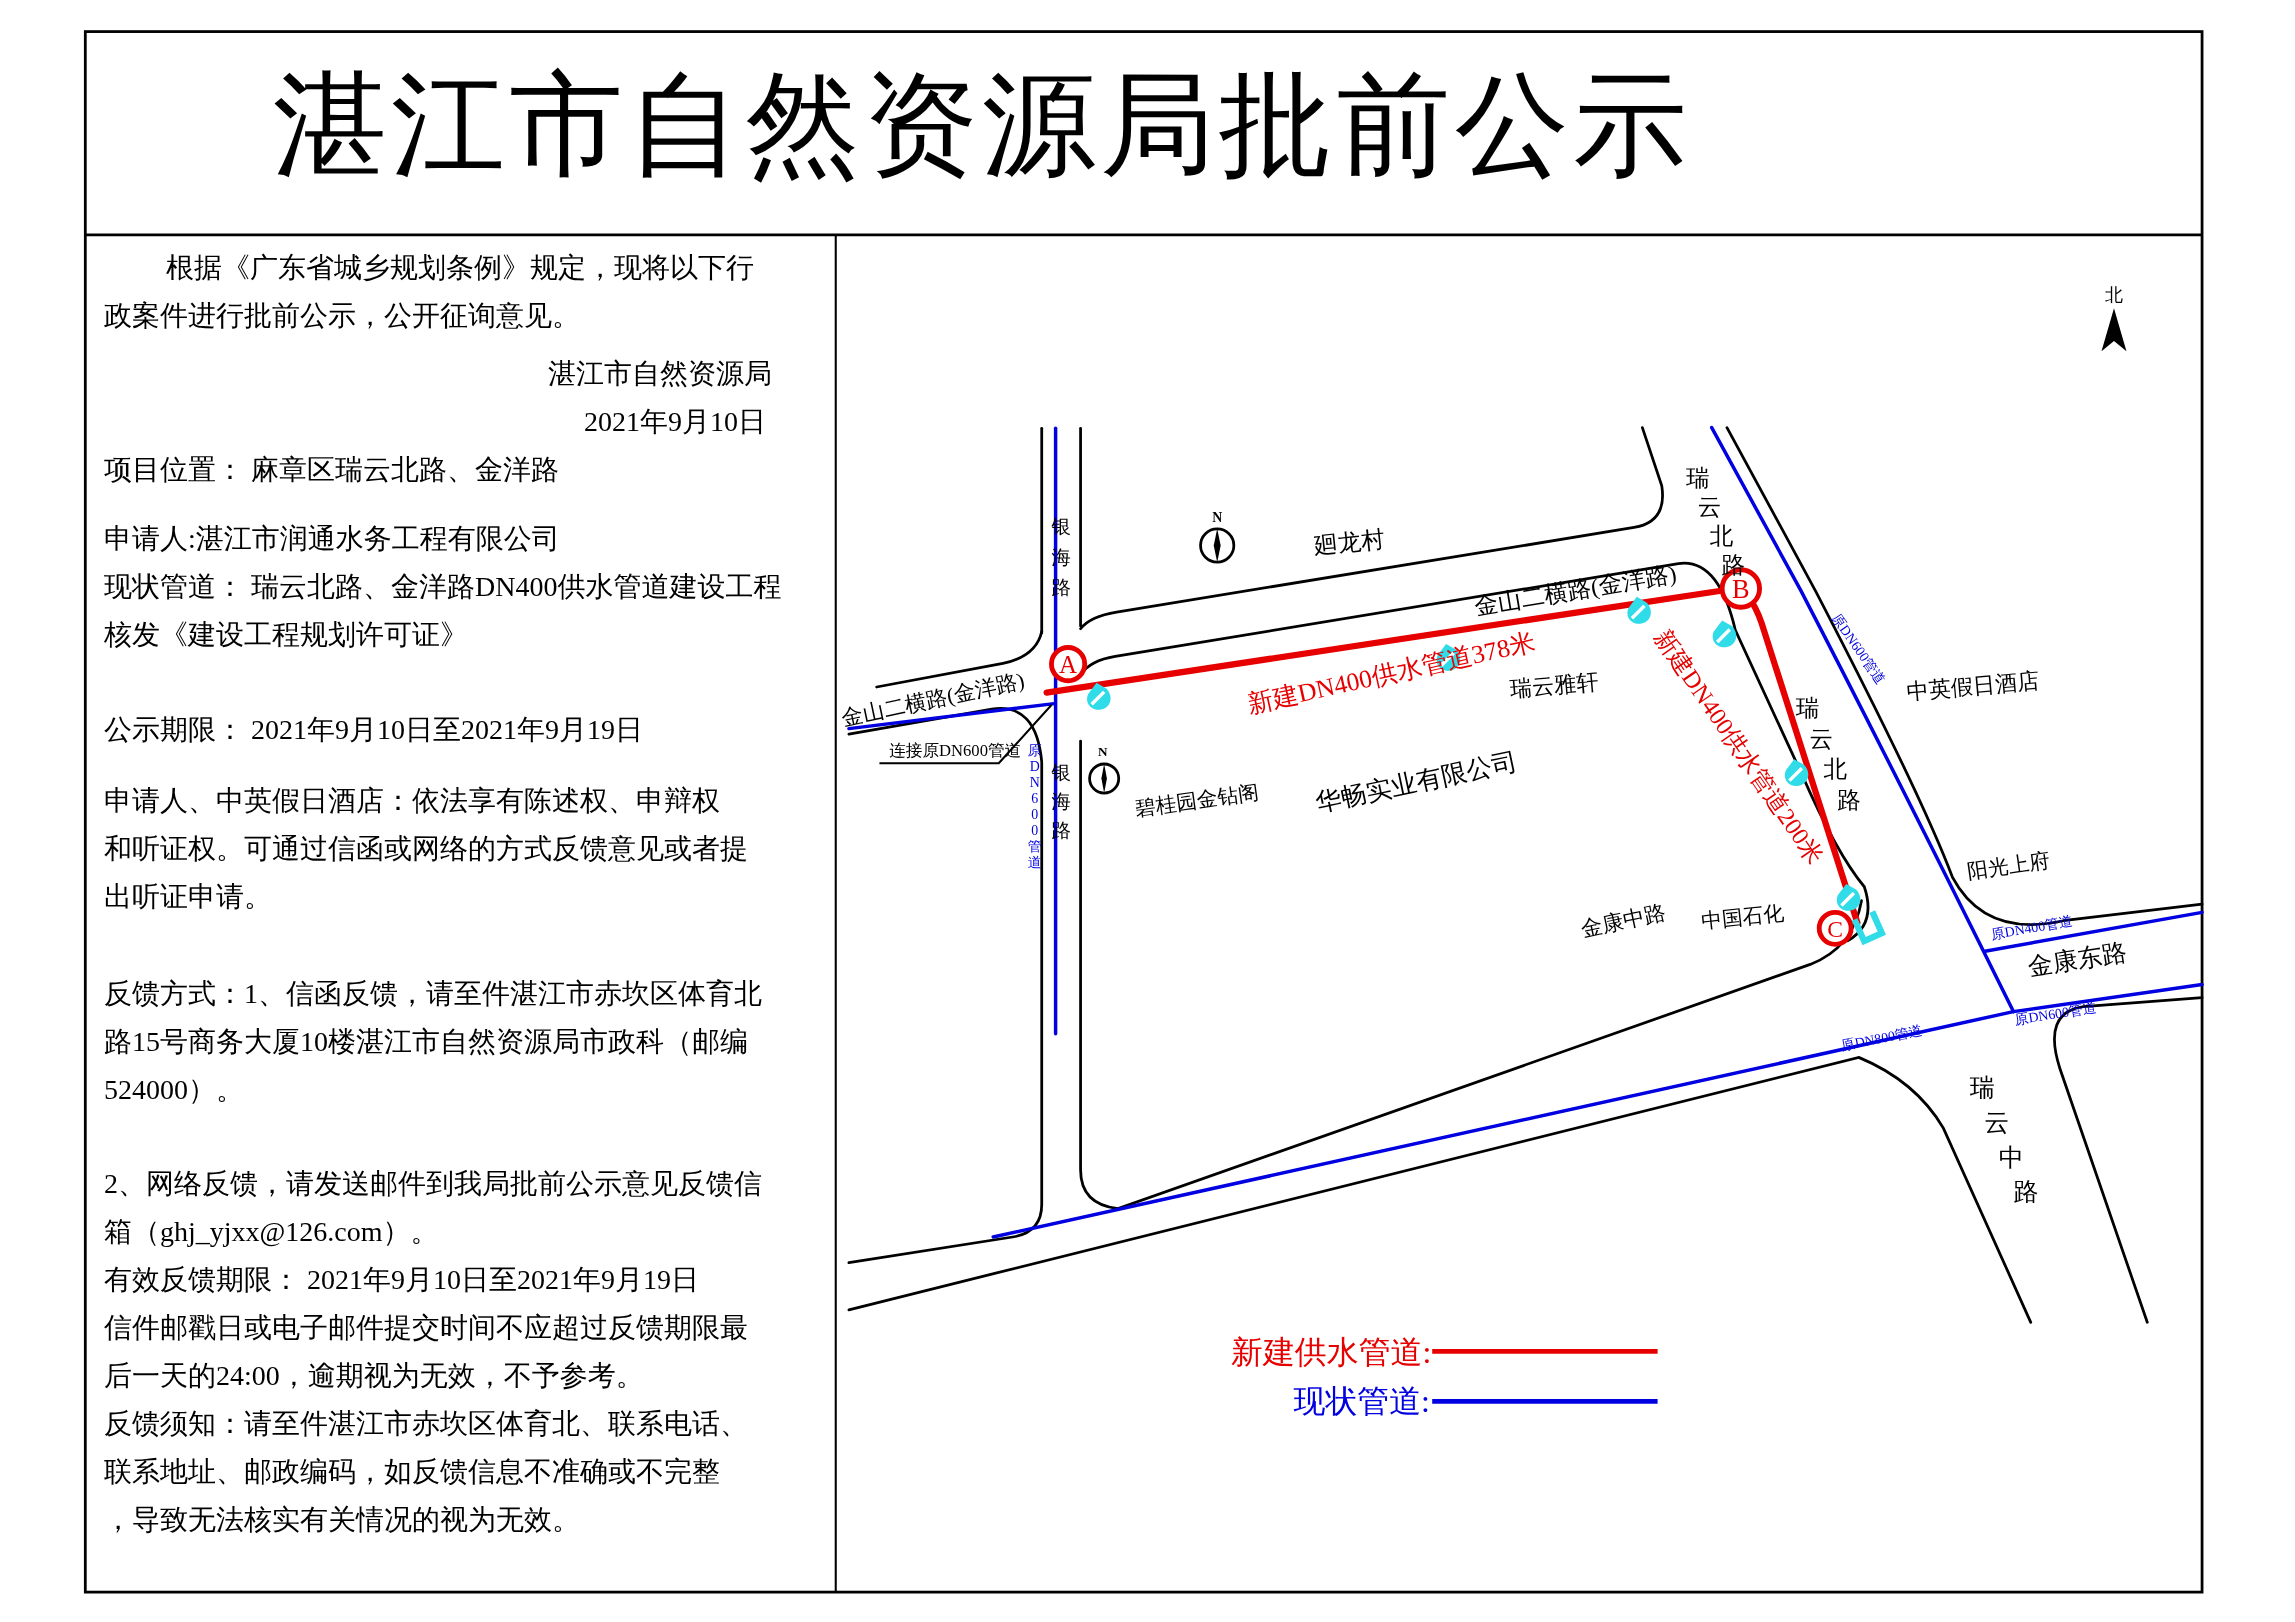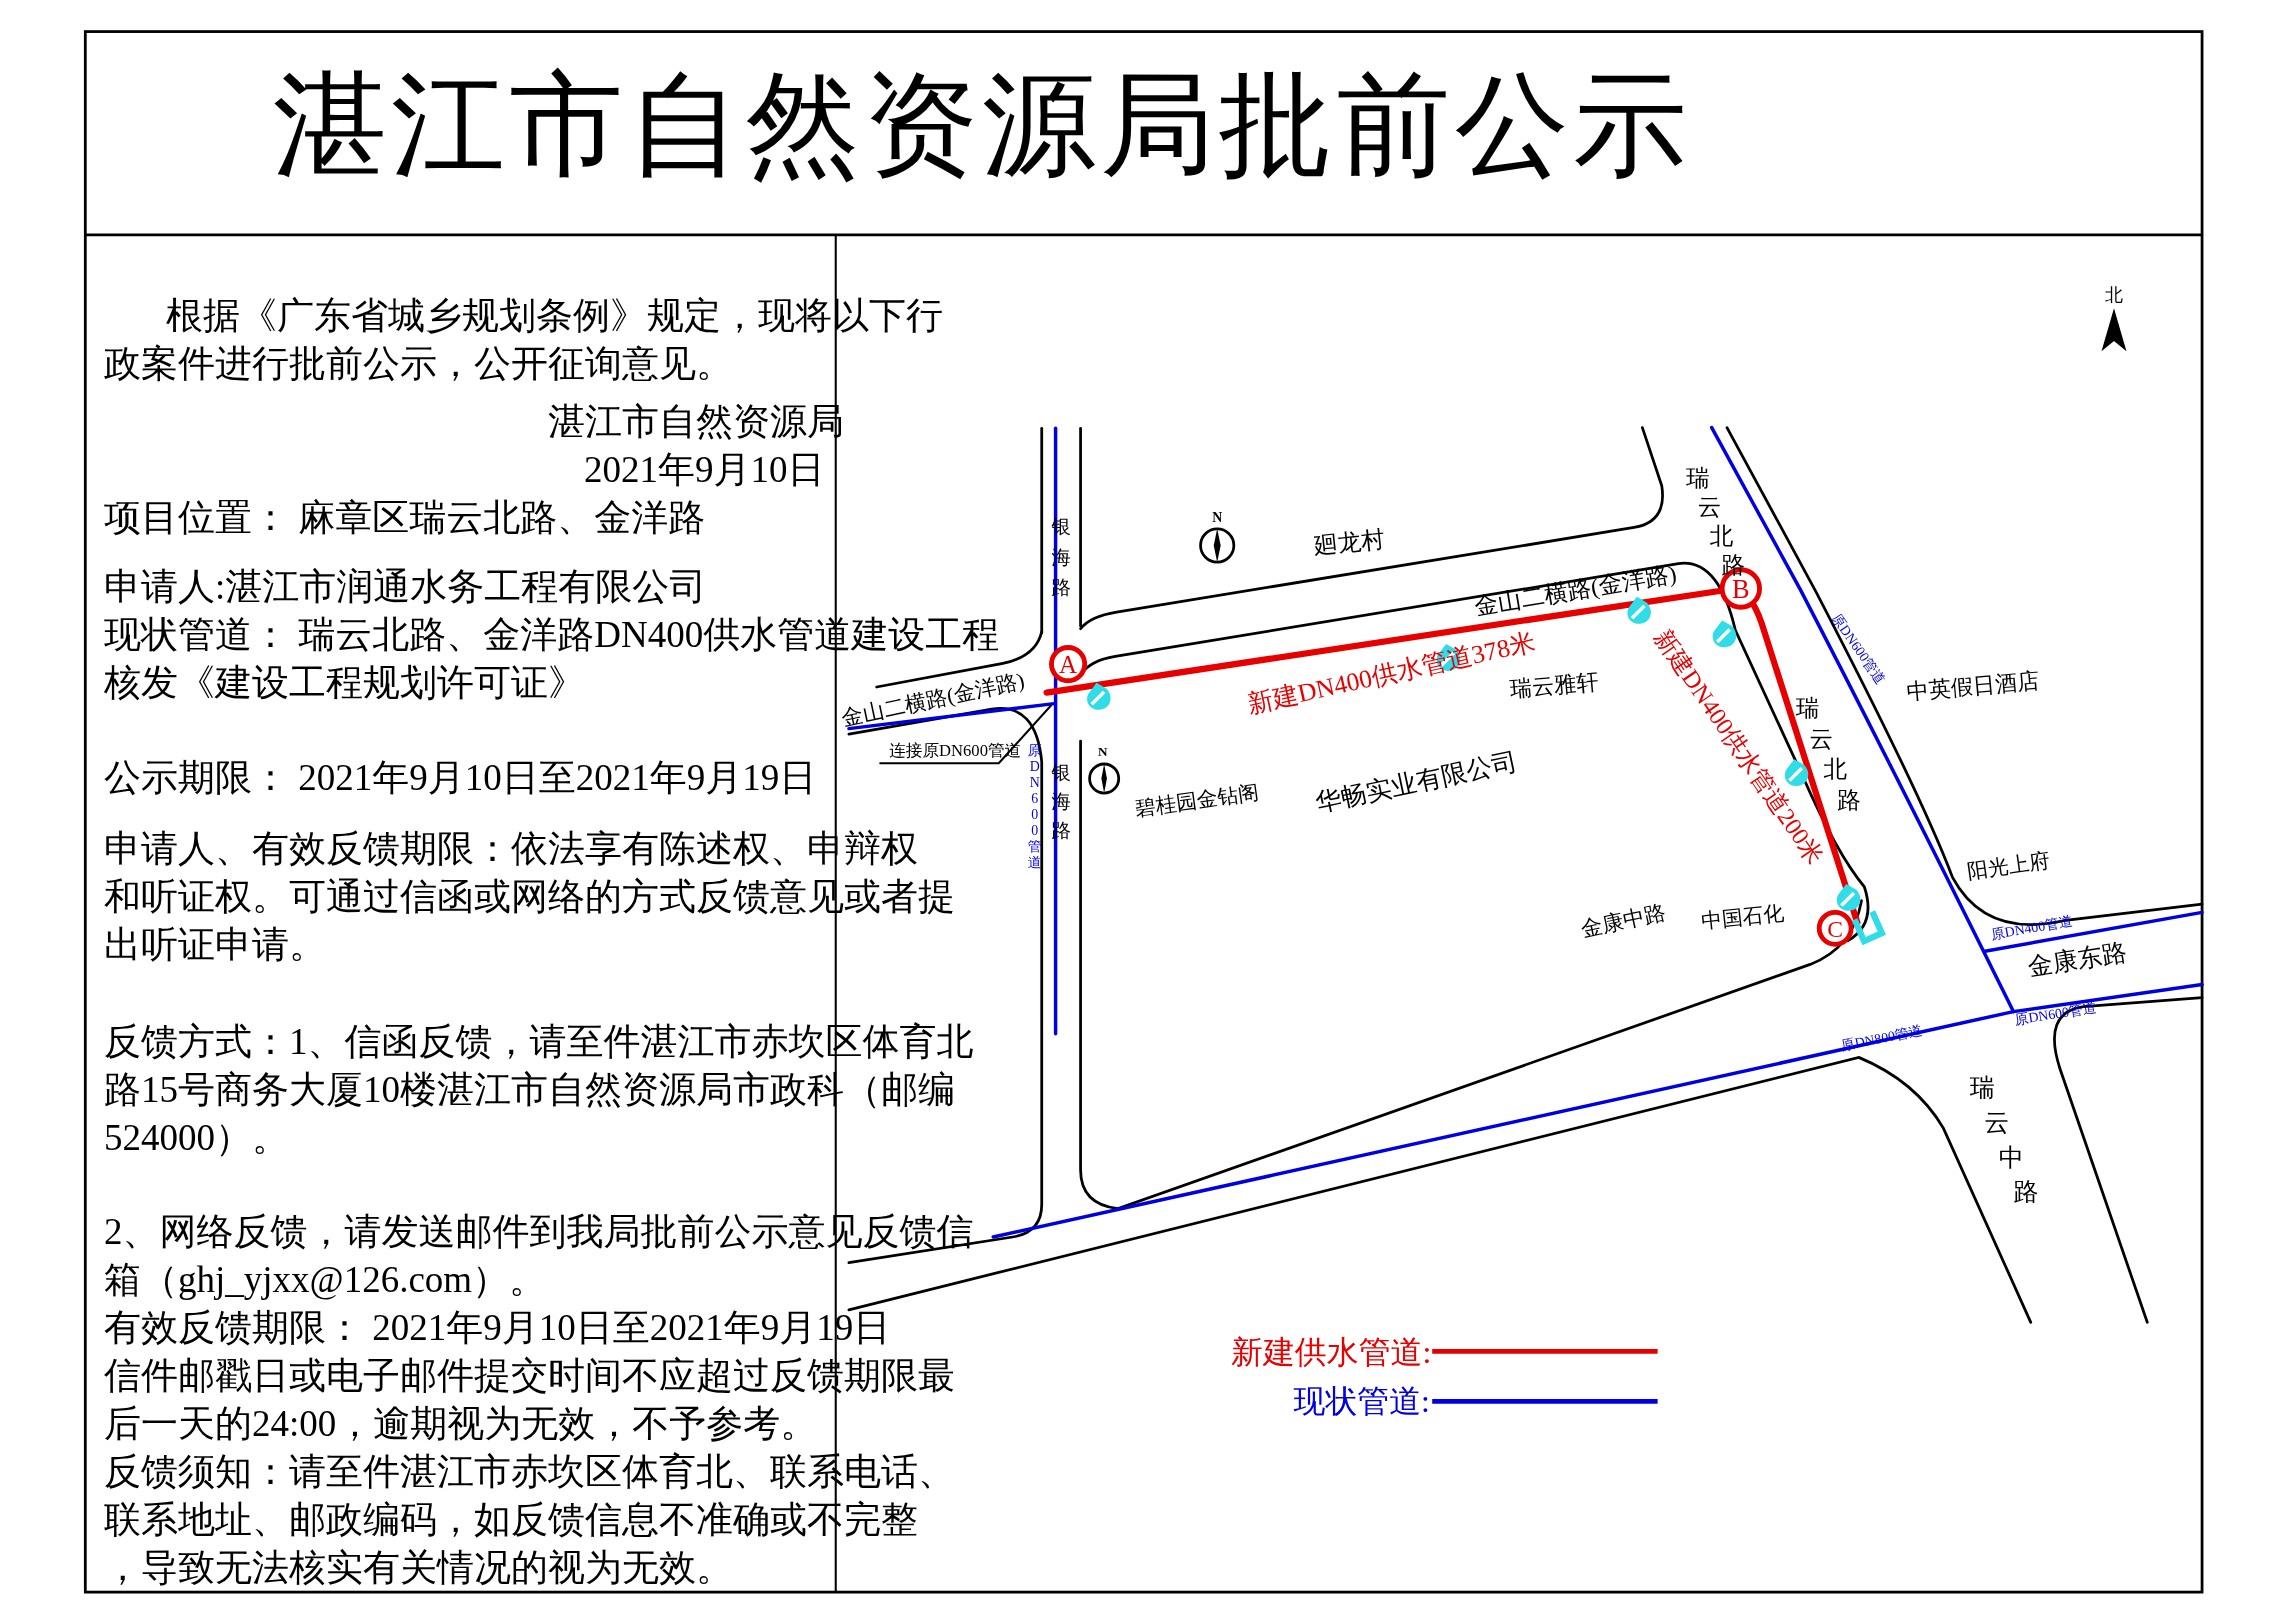--- a/index.html
+++ b/index.html
@@ -1,20 +1,20 @@
 <!DOCTYPE html>
 <html style="font-size:11px"><head>
 <meta charset="utf-8">
 <style>
   html,body{margin:0;padding:0;background:#ffffff;}
   #page{position:relative;width:2295px;height:1623px;background:#fff;
         font-family:"Liberation Serif","DejaVu Serif",serif;color:#000;overflow:hidden;}
   #page-title{position:absolute;left:85px;top:49px;width:1794px;text-align:center;
         font-size:114px;letter-spacing:4.2px;white-space:nowrap;font-weight:500;}
-  #notice{position:absolute;left:104px;top:244px;width:730px;font-size:37px;line-height:48px;margin-top:48px;}
+  #notice{position:absolute;left:104px;top:244px;width:730px;font-size:28px;line-height:48px;}
   #notice .ln{white-space:nowrap;}
   .ind{text-indent:62px;}
   .sig{padding-left:444px;}
   .date{padding-left:480px;}
   .mt14{margin-top:9.7px;}.mt30{margin-top:21px;}.mt34{margin-top:23.6px;}
   .mt66{margin-top:46px;}.mt68{margin-top:47px;}.mt70{margin-top:49px;}
   svg{position:absolute;left:0;top:0;}
   svg text{font-family:"Liberation Serif","DejaVu Serif",serif;}
   .rd{stroke:#000;stroke-width:4;fill:none;stroke-linecap:round;}
   .bp{stroke:#0000e0;stroke-width:5;fill:none;stroke-linecap:round;}
@@ -161,21 +161,21 @@
   <div id="notice">
     <div class="ln ind">根据《广东省城乡规划条例》规定，现将以下行</div>
     <div class="ln">政案件进行批前公示，公开征询意见。</div>
     <div class="ln sig mt14">湛江市自然资源局</div>
     <div class="ln date">2021年9月10日</div>
     <div class="ln">项目位置： 麻章区瑞云北路、金洋路</div>
     <div class="ln mt30">申请人:湛江市润通水务工程有限公司</div>
     <div class="ln">现状管道： 瑞云北路、金洋路DN400供水管道建设工程</div>
     <div class="ln">核发《建设工程规划许可证》</div>
     <div class="ln mt68">公示期限： 2021年9月10日至2021年9月19日</div>
-    <div class="ln mt34">申请人、有效反馈期限：依法享有陈述权、申辩权</div>
+    <div class="ln mt34">申请人、中英假日酒店：依法享有陈述权、申辩权</div>
     <div class="ln">和听证权。可通过信函或网络的方式反馈意见或者提</div>
     <div class="ln">出听证申请。</div>
     <div class="ln mt70">反馈方式：1、信函反馈，请至件湛江市赤坎区体育北</div>
     <div class="ln">路15号商务大厦10楼湛江市自然资源局市政科（邮编</div>
     <div class="ln">524000）。</div>
     <div class="ln mt66">2、网络反馈，请发送邮件到我局批前公示意见反馈信</div>
     <div class="ln">箱（ghj_yjxx@126.com）。</div>
     <div class="ln">有效反馈期限： 2021年9月10日至2021年9月19日</div>
     <div class="ln">信件邮戳日或电子邮件提交时间不应超过反馈期限最</div>
     <div class="ln">后一天的24:00，逾期视为无效，不予参考。</div>

